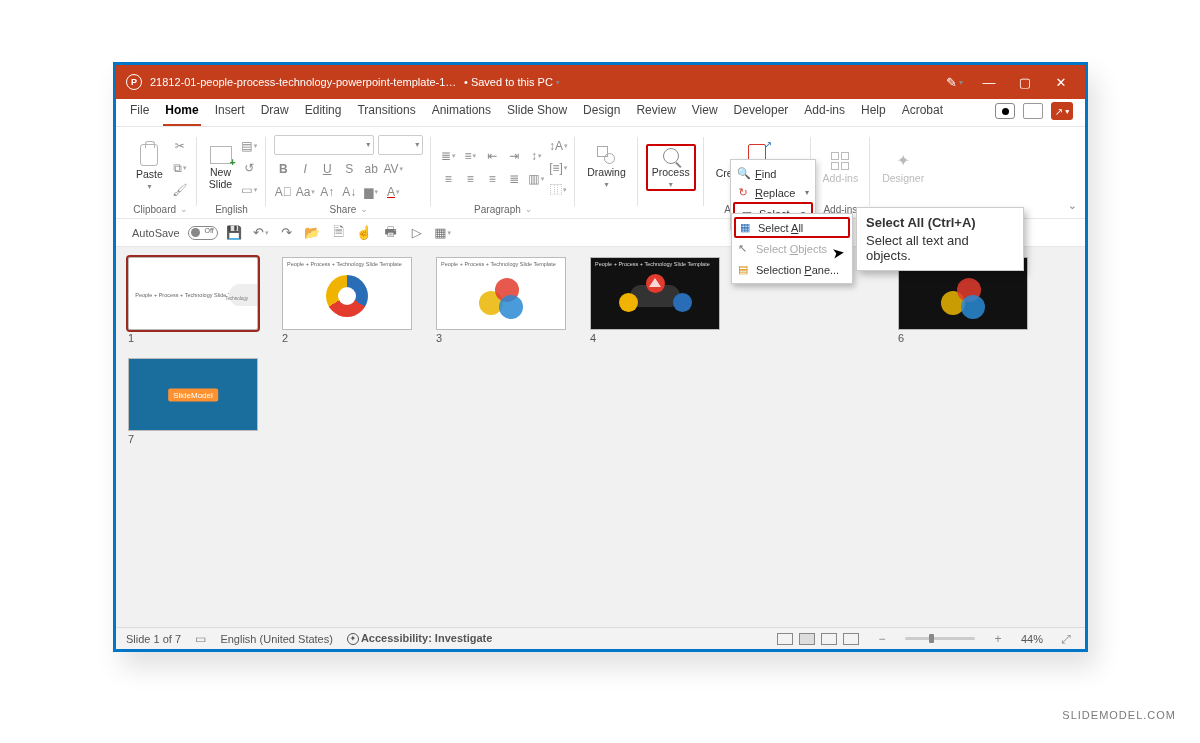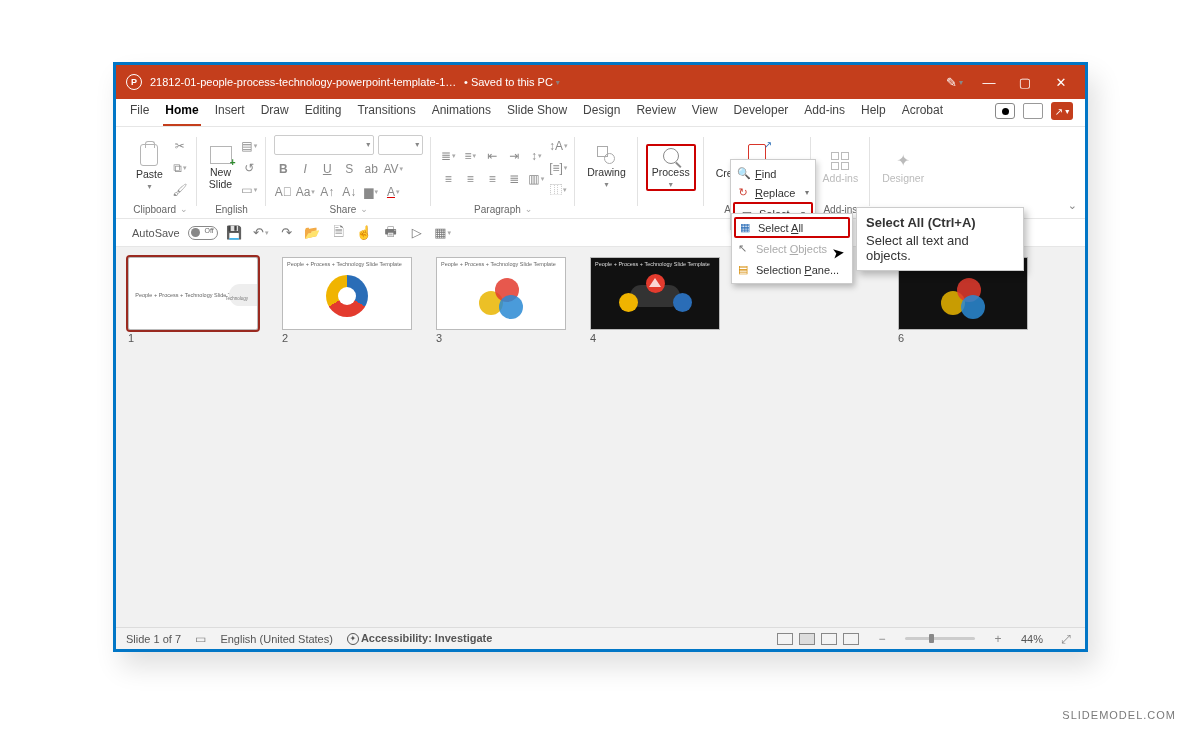--- a/index.html
+++ b/index.html
@@ -639,20 +639,26 @@
         <div class="ttitle">People + Process + Technology Slide Template</div>
         <div class="diagram1">
           <div class="d3-circ d3a"></div>
             <div class="d3-circ d3b"></div>
             <div class="d3-circ d3c"></div>
         </div>
       </div>
       <span class="num">6</span>
     </div>
 
+    <div class="slidewrap" style="flex-basis:100%; max-width:130px;">
+      <div class="thumb blue">
+        <span class="logo">SlideModel</span>
+      </div>
+      <span class="num">7</span>
+    </div>
 
   </div>
 
   <div class="status">
     <span>Slide 1 of 7</span>
     <span class="sic">▭</span>
     <span>English (United States)</span>
     <span><span class="acc-ic"></span><b>Accessibility: Investigate</b></span>
     <span class="sp"></span>
     <div class="viewbtns">

